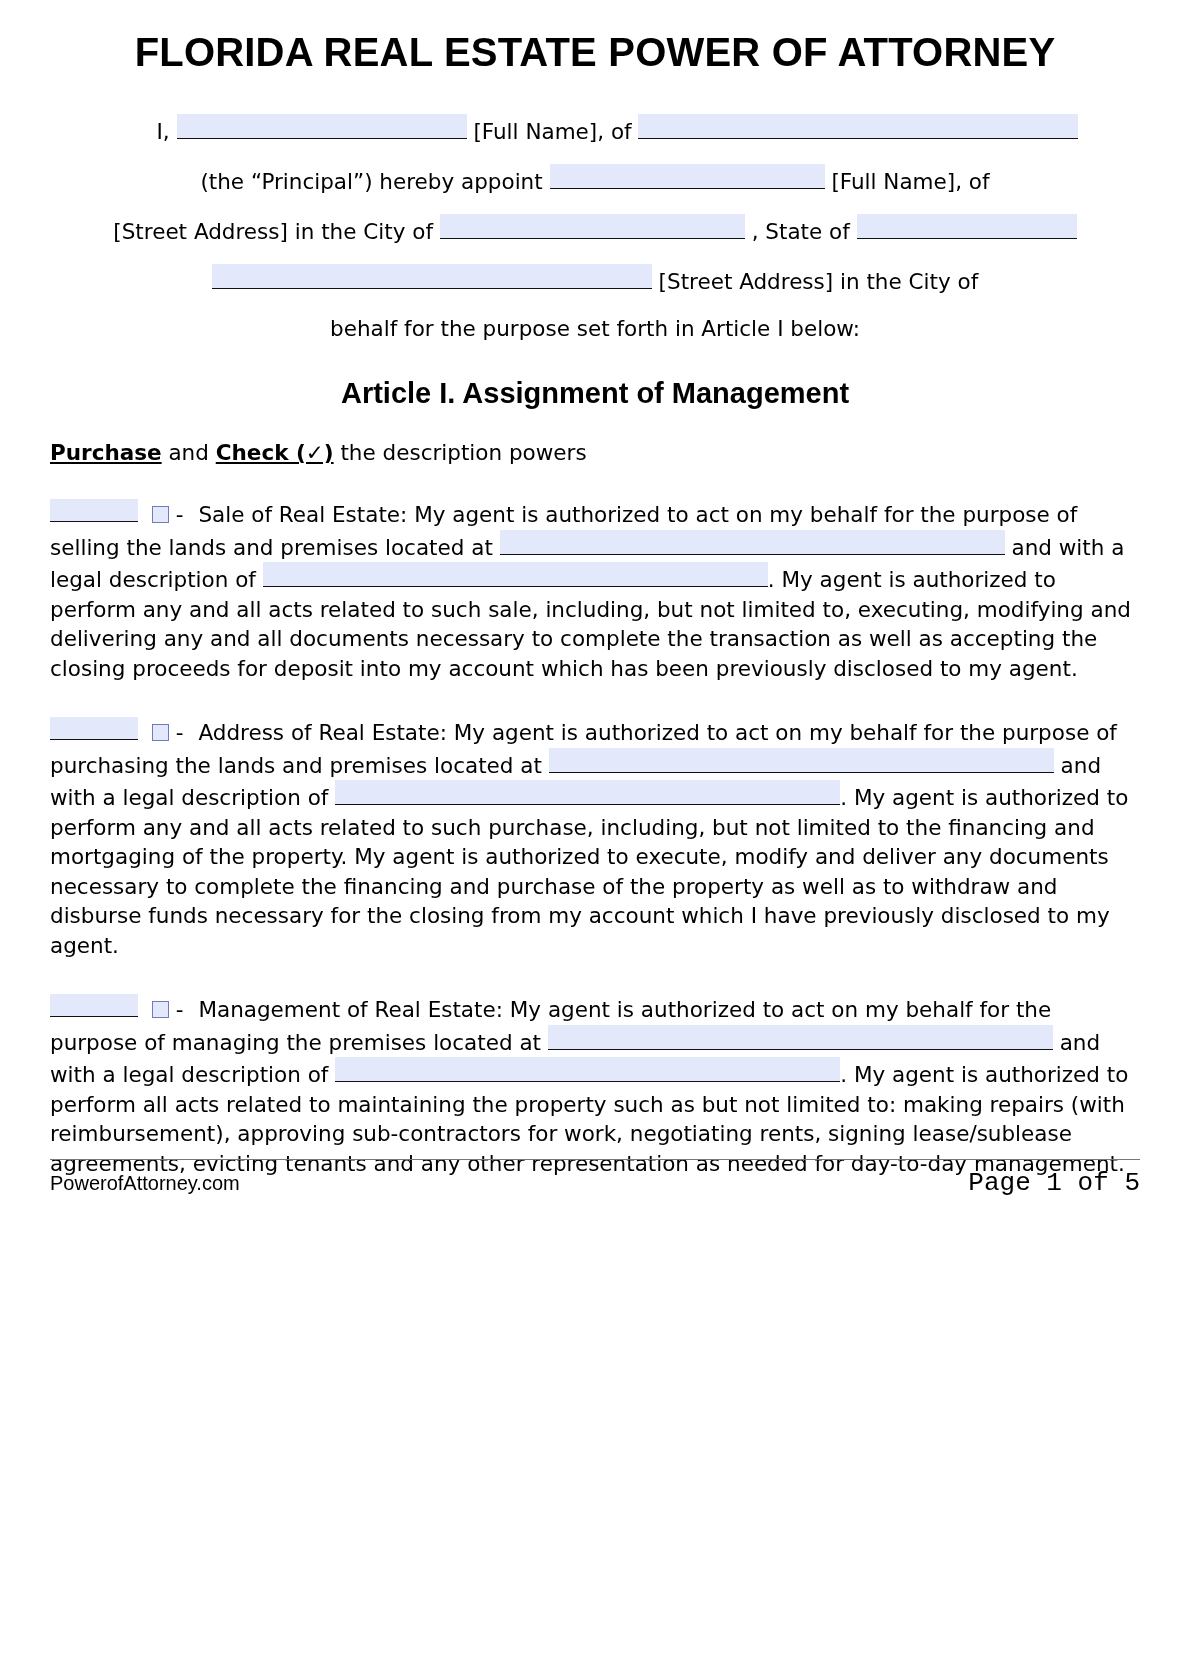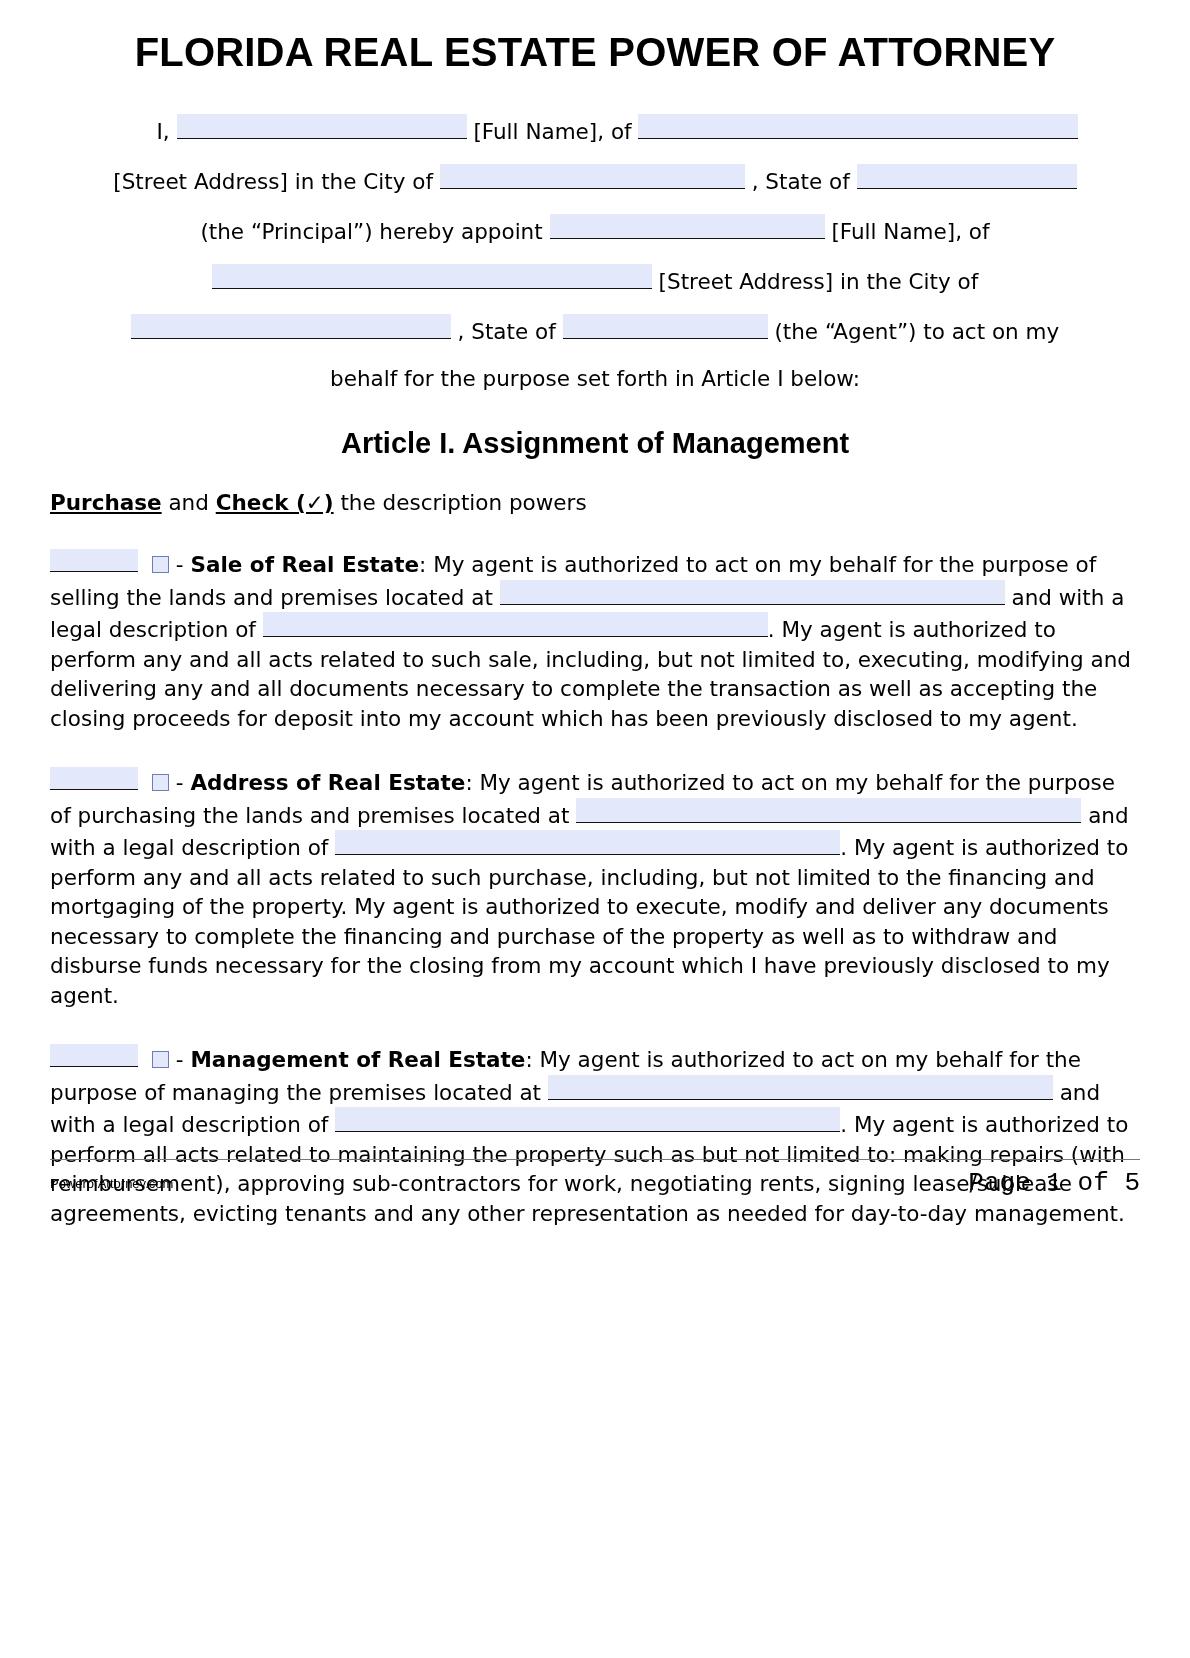--- a/index.html
+++ b/index.html
@@ -93,21 +93,21 @@
   .chk {
     display: inline-block;
     width: 15px;
     height: 15px;
     border: 1px solid #6f7bbd;
     background: #e4e8fb;
     vertical-align: baseline;
     position: relative;
     top: 1px;
   }
-  .bold { font-weight: bold; }
+  .bold { font-weight: normal; margin-left: 8px; }
   .longfill {
     display: inline-block;
     width: 505px;
     height: 24px;
     background: #e4e8fb;
     border-bottom: 1px solid #111;
     vertical-align: baseline;
   }
   .footer {
     position: absolute;
@@ -116,21 +116,21 @@
     bottom: 36px;
     border-top: 1px solid #777;
     padding-top: 8px;
     font-size: 19px;
     display: flex;
     justify-content: space-between;
     align-items: center;
   }
   .footer .brand {
     font-family: "Liberation Sans", sans-serif;
-    font-size: 13px;
+    font-size: 20px;
   }
   .footer .pageno {
     font-family: Liberation Mono, monospace;
     font-size: 26px;
   }
 </style>
 </head>
 <body>
 
 <div class="page">
@@ -140,43 +140,37 @@
   <div class="body-text para-block">
 
     <div class="line-row indent-first">
       <span>I,</span>
       <span class="fill w290"></span>
       <span>[Full Name], of</span>
       <span class="fill w440"></span>
     </div>
 
     <div class="line-row">
+      <span>(the “Principal”) hereby appoint</span>
+      <span class="fill w275"></span>
+      <span>[Full Name], of</span>
+    </div>
+
+    <div class="line-row">
       <span>[Street Address] in the City of</span>
       <span class="fill w305"></span>
       <span>, State of</span>
       <span class="fill w220"></span>
     </div>
 
     <div class="line-row">
-      <span>(the “Principal”) hereby appoint</span>
-      <span class="fill w275"></span>
-      <span>[Full Name], of</span>
-    </div>
-
-    <div class="line-row">
       <span class="fill w440b"></span>
       <span>[Street Address] in the City of</span>
     </div>
 
-    <div class="line-row">
-      <span class="fill w320"></span>
-      <span>, State of</span>
-      <span class="fill w205"></span>
-      <span>(the “Agent”) to act on my</span>
-    </div>
 
     <div class="line-row">
       <span>behalf for the purpose set forth in Article I below:</span>
     </div>
 
   </div>
 
   <h2 class="article-title">Article I.  Assignment of Management</h2>
 
   <div class="instruction">

